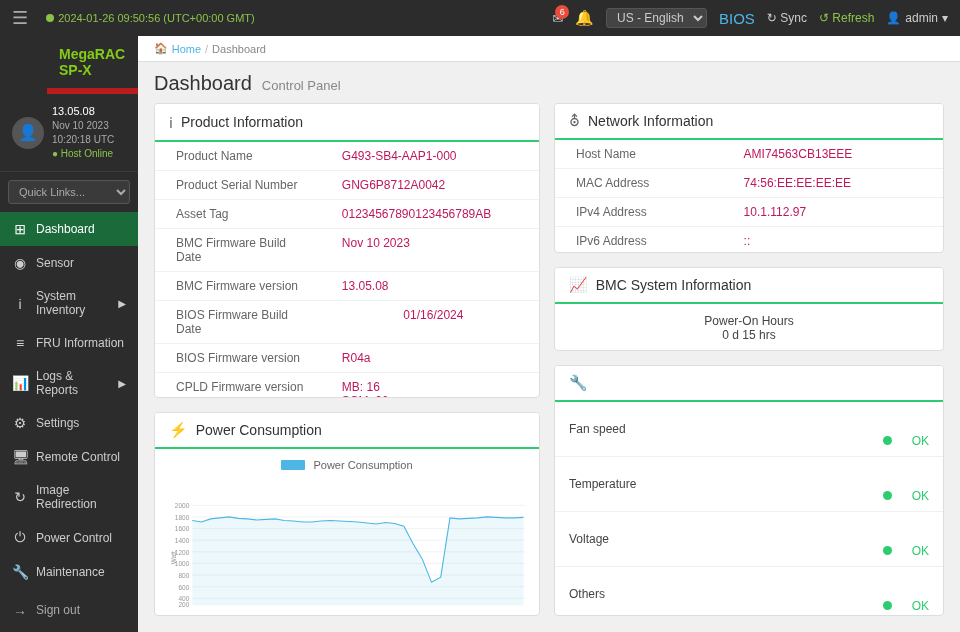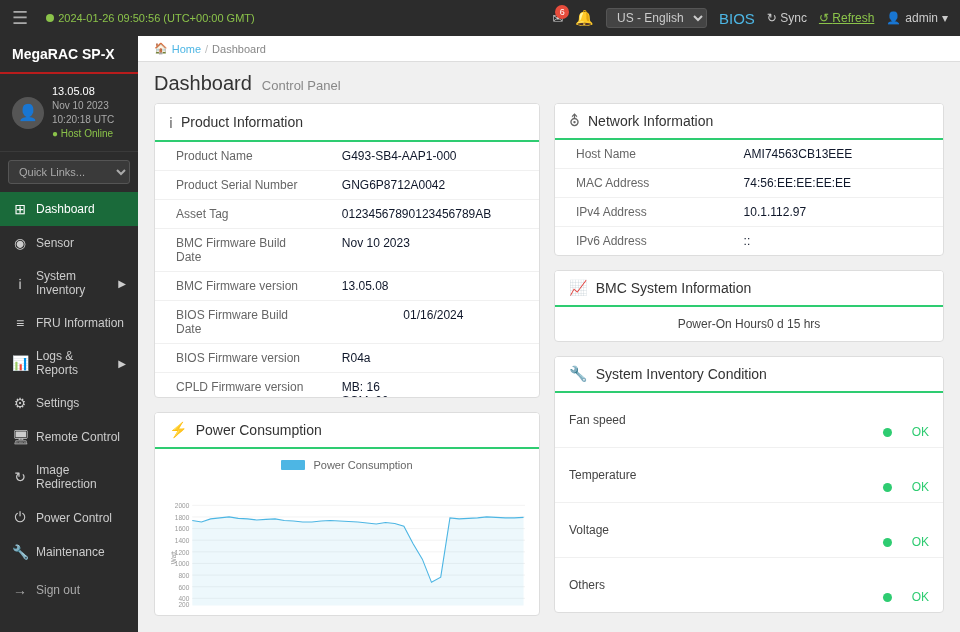--- a/index.html
+++ b/index.html
@@ -18,37 +18,37 @@
     }
     .topbar .menu-icon { color: #aaa; font-size: 18px; cursor: pointer; }
     .topbar .timestamp { font-size: 11px; color: #8bc34a; margin-left: 8px; display: flex; align-items: center; gap: 4px; }
     .topbar .timestamp-dot { width: 8px; height: 8px; background: #8bc34a; border-radius: 50%; display: inline-block; }
     .topbar-right { margin-left: auto; display: flex; align-items: center; gap: 12px; }
     .topbar-right .mail-icon { position: relative; }
     .topbar-right .badge { background: #e74c3c; color: #fff; font-size: 9px; border-radius: 50%; width: 14px; height: 14px; display: flex; align-items: center; justify-content: center; position: absolute; top: -6px; right: -6px; }
     .topbar-right .lang-select { background: #444; color: #ccc; border: 1px solid #555; padding: 1px 6px; font-size: 12px; border-radius: 3px; }
     .topbar-right .bios-btn { color: #4db6e4; font-size: 15px; cursor: pointer; }
     .topbar-right .sync-btn { color: #ccc; font-size: 12px; cursor: pointer; }
-    .topbar-right .refresh-btn { color: #8bc34a; font-size: 12px; cursor: pointer; text-decoration: underline; }
+    .topbar-right .refresh-btn { color: #8bc34a; font-size: 12px; cursor: pointer; }
     .topbar-right .admin-btn { color: #ccc; font-size: 12px; cursor: pointer; display: flex; align-items: center; gap: 4px; }
 
     
     .layout { display: flex; flex: 1; overflow: hidden; }
 
     
     .sidebar {
       width: 138px;
       background: #2c2c2c;
       color: #ccc;
       display: flex;
       flex-direction: column;
       flex-shrink: 0;
       overflow-y: auto;
     }
-    .sidebar-logo { padding: 10px 12px; font-size: 14px; font-weight: bold; color: #ffffff; border-bottom: 2px solid #b91c1c; }
+    .sidebar-logo { padding: 10px 12px; font-size: 14px; font-weight: bold; color: #84cc16; border-bottom: 6px solid #b91c1c; margin-left: 47px; }
     .sidebar-user { padding: 10px 12px; border-bottom: 1px solid #3a3a3a; display: flex; align-items: center; gap: 8px; }
     .sidebar-user .avatar { width: 32px; height: 32px; background: #555; border-radius: 50%; display: flex; align-items: center; justify-content: center; color: #ccc; font-size: 16px; flex-shrink: 0; }
     .sidebar-user .user-info { font-size: 10px; color: #aaa; line-height: 1.4; }
     .sidebar-user .user-info .user-date { color: #fff; font-size: 11px; }
     .sidebar-user .user-info .online { color: #8bc34a; font-size: 10px; }
     .quick-links { padding: 8px; }
     .quick-links select { width: 100%; background: #3a3a3a; color: #aaa; border: 1px solid #555; padding: 4px 6px; font-size: 11px; border-radius: 3px; }
     .sidebar-nav { flex: 1; }
     .nav-item {
       display: flex; align-items: center; gap: 8px;
@@ -96,36 +96,36 @@
       background: #fff;
     }
     .panel-header .ph-icon { color: #666; font-size: 15px; }
 
     
     .info-table { width: 100%; border-collapse: collapse; }
     .info-table tr { border-bottom: 1px solid #f0f0f0; }
     .info-table tr:last-child { border-bottom: none; }
     .info-table td { padding: 7px 14px; font-size: 12px; color: #444; vertical-align: top; }
     .info-table td:first-child { color: #666; width: 45%; padding-left: 21px; }
-    .info-table td:last-child { color: #0f172a; }
+    .info-table td:last-child { color: #be185d; }
 
     
     .status-row { display: flex; align-items: center; justify-content: space-between; padding: 8px 14px; border-bottom: 1px solid #f0f0f0; font-size: 12px; color: #444; }
     .status-row:last-child { border-bottom: none; }
     .status-ok { display: flex; align-items: center; gap: 20px; color: #2ecc71; font-size: 12px; margin-top: 24px; }
     .status-dot { width: 9px; height: 9px; border-radius: 50%; background: #2ecc71; display: inline-block; }
 
     
     .chart-area { padding: 10px 14px 14px; }
     .chart-legend { display: flex; justify-content: center; margin-bottom: 8px; gap: 8px; font-size: 11px; color: #666; align-items: center; }
     .legend-box { width: 24px; height: 10px; background: #4db6e4; display: inline-block; border-radius: 1px; }
     .chart-svg-wrapper { position: relative; }
 
     
-    .bmc-row { display: flex; align-items: center; justify-content: center; padding: 10px 14px; font-size: 12px; color: #444; }
+    .bmc-row { display: flex; align-items: center; justify-content: center; padding: 10px 14px; font-size: 12px; color: #444; flex-direction: column; }
   </style>
 </head>
 <body>
 
 <div class="topbar">
   <span class="menu-icon">☰</span>
   <span class="timestamp">
     <span class="timestamp-dot"></span>
     <span>2024-01-26 09:50:56 (UTC+00:00 GMT)</span>
   </span>
@@ -352,21 +352,20 @@
           </div>
           <div class="bmc-row">
             <span>Power-On Hours</span>
             <span>0 d 15 hrs</span>
           </div>
         </div>
 
         <div class="panel">
           <div class="panel-header">
             <span class="ph-icon">🔧</span>
-            <span>System Inventory Condition</span>
           </div>
           <div id="inventory-condition-rows">
               <div class="status-row">
                 <span>Fan speed</span>
       <span class="status-ok">
         <span class="status-dot"></span>
         <span>OK</span>
       </span>
               </div>
               <div class="status-row">

